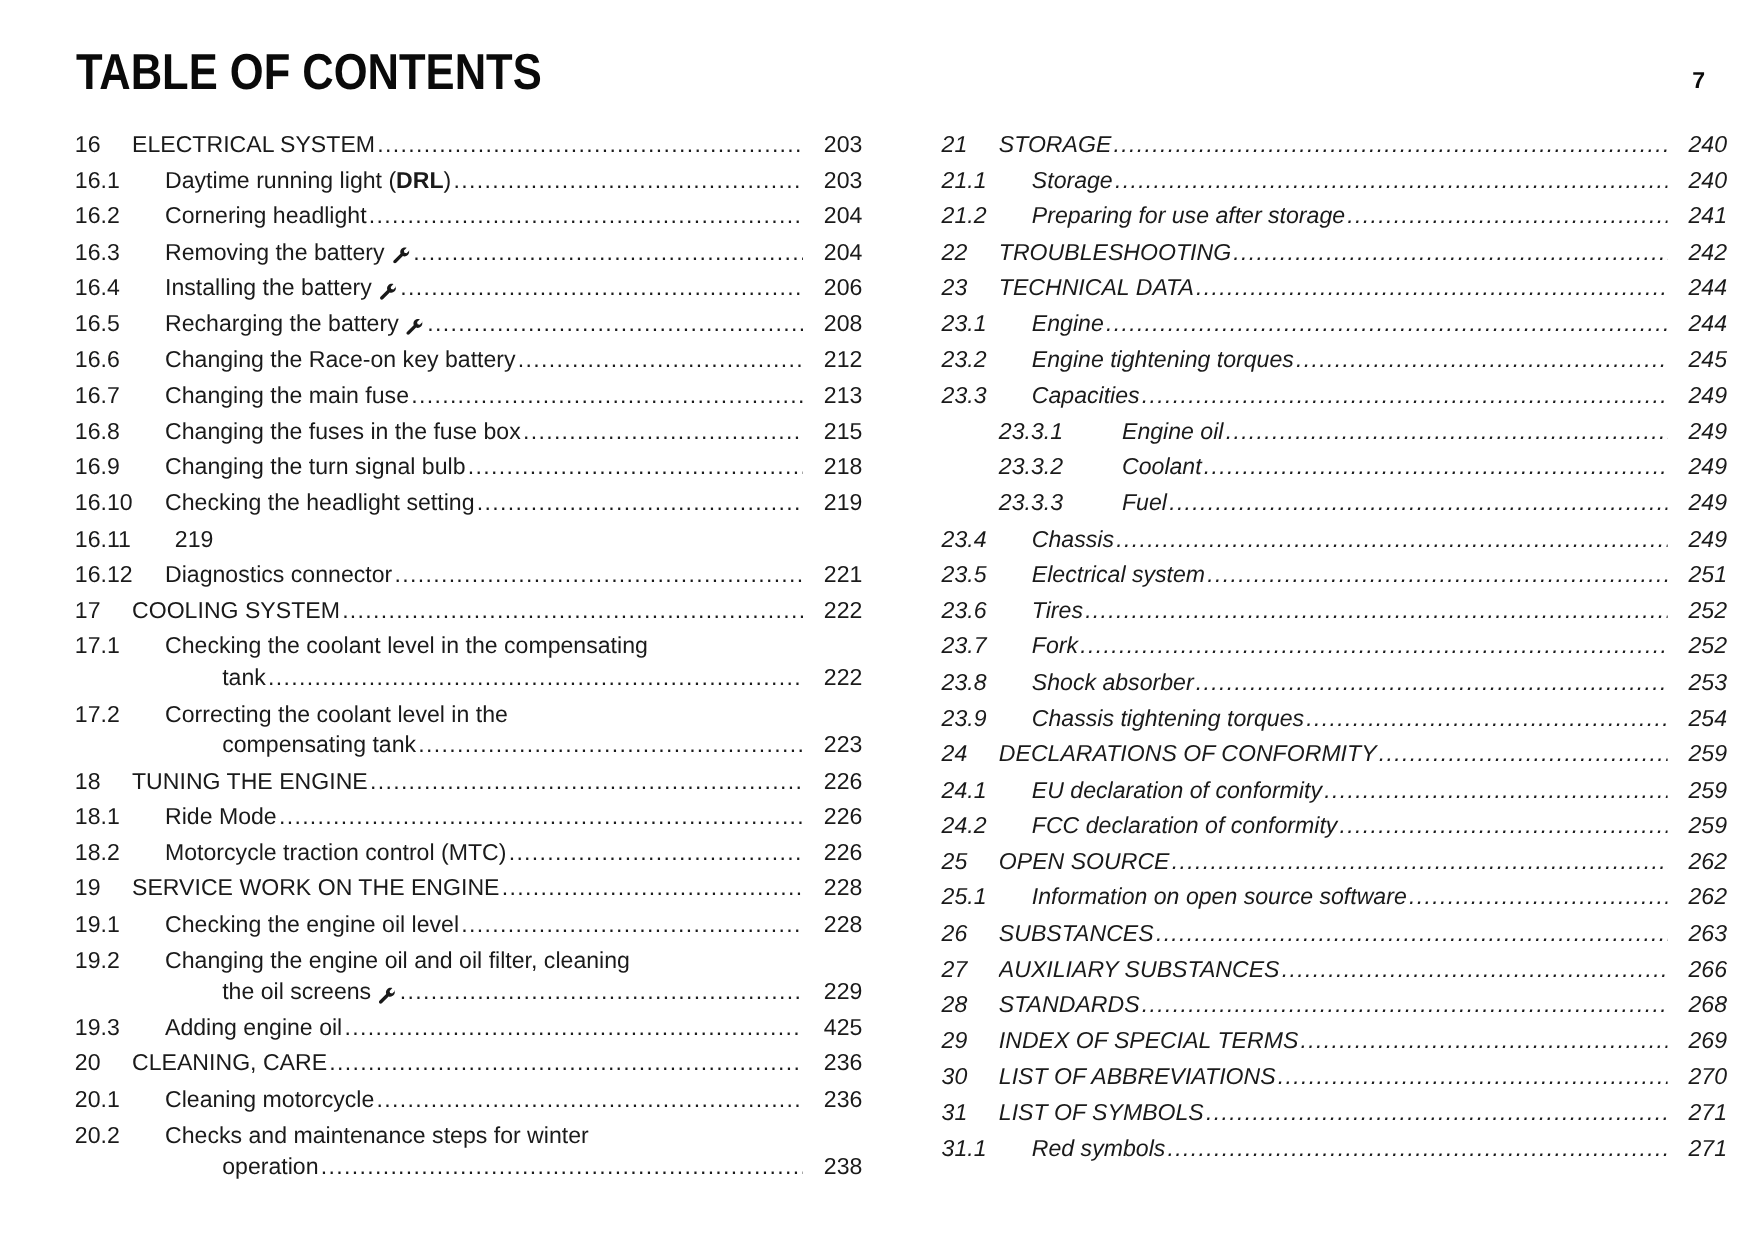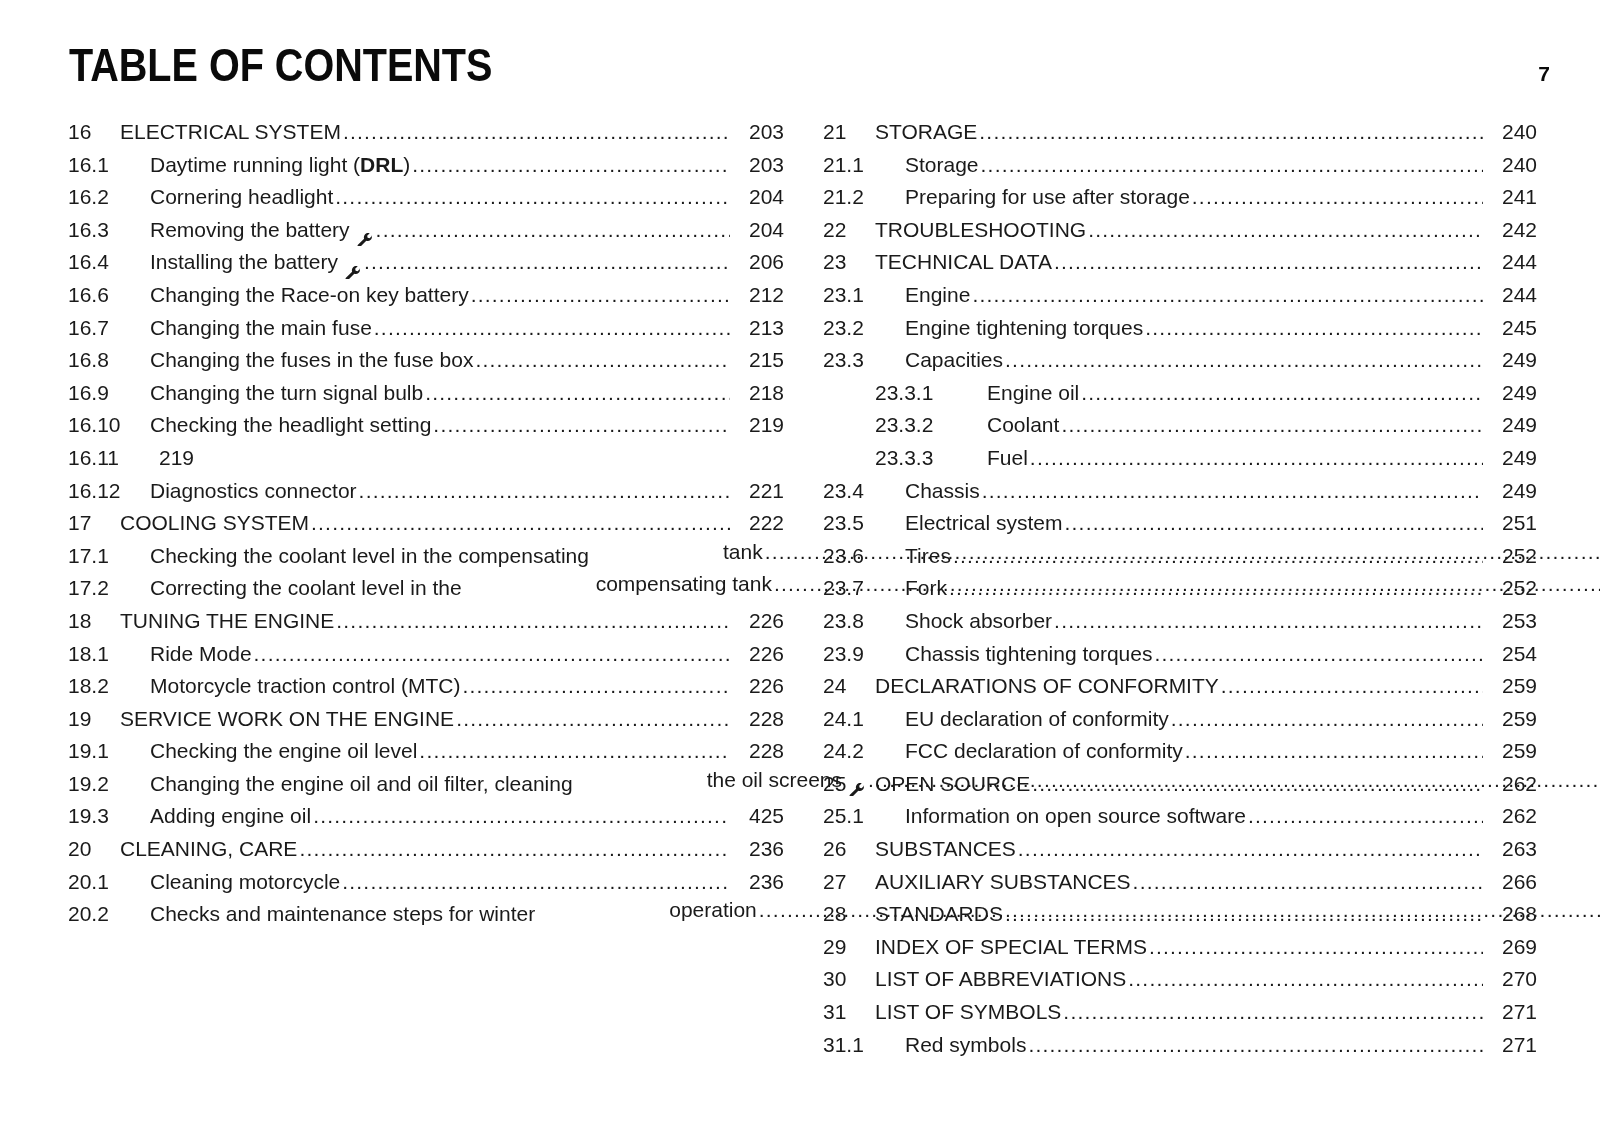--- a/index.html
+++ b/index.html
@@ -12,31 +12,31 @@
       font-family:"Liberation Sans", sans-serif; font-weight:bold;
       font-size:46px; letter-spacing:0px; color:#0a0a0a;
       transform:scaleX(0.86); transform-origin:left top;
     }
     .page-num {
       position:absolute; right:50px; top:62px;
       font-family:"Liberation Sans", sans-serif; font-weight:bold; font-size:21px; color:#0a0a0a;
     }
     .col { position:absolute; top:116px; }
     .col.left { left:68px; width:716px; }
-    .col.right { left:823px; width:714px; }
+    .col.right { left:856px; width:714px;font-style:italic; }
     .row {
       position:relative; display:flex; align-items:flex-end;
       font-size:21px; line-height:32.6px; height:32.6px; white-space:nowrap;
     }
-    .row.two-line { height:auto; flex-direction:row; align-items:stretch; }
+    .row.two-line { height:auto; flex-direction:column; align-items:stretch; }
     .num { flex:0 0 auto; }
     .lvl1 .num { width:52px; }
     .lvl2 .num { width:52px; width:82px; }
     .lvl3 .num { margin-left:52px; width:112px; }
-    .text-wrap { flex:1 1 auto; display:flex; align-items:flex-end; min-width:0; overflow:hidden; }
+    .text-wrap { flex:1 1 auto; display:flex; align-items:center; min-width:0; overflow:hidden; }
     .txt { flex:0 0 auto; }
     .dots {
       flex:1 1 auto; overflow:hidden; white-space:nowrap; letter-spacing:1.2px;
       margin-left:2px; margin-right:10px; color:#1a1a1a;
     }
     .dots::before { content:"......................................................................................................................................................................"; }
     .pg { flex:0 0 auto; width:44px; text-align:right; }
     .line1 { display:flex; height:32.6px; align-items:flex-end; }
     .line2 { display:flex; height:28.6px; align-items:flex-end; }
     .wrench { display:inline-block; width:18px; height:18px; margin-left:6px; vertical-align:middle; position:relative; top:-2px; }
@@ -89,20 +89,31 @@
       <span class="text-wrap">
         <span class="txt">Installing the battery</span>
         <span class="wrench"><svg viewBox="0 0 24 24" width="18" height="18">
             <path fill="#1a1a1a" d="M21.5 6.2l-3.4 3.4-2.6-0.6-0.6-2.6 3.4-3.4c-2.1-0.8-4.6-0.3-6.2 1.3-1.6 1.6-2 3.9-1.3 5.9L2.6 18.4c-0.8 0.8-0.8 2.1 0 2.9 0.8 0.8 2.1 0.8 2.9 0l8.2-8.2c2 0.7 4.3 0.3 5.9-1.3 1.6-1.6 2.1-4 1.3-6.1z"></path>
           </svg></span>
         <span class="dots"></span>
       </span>
       <span class="pg">206</span>
     </div>
     <div class="row lvl2">
+      <span class="num">16.5</span>
+      <span class="text-wrap">
+        <span class="txt">Recharging the battery</span>
+        <span class="wrench"><svg viewBox="0 0 24 24" width="18" height="18">
+            <path fill="#1a1a1a" d="M21.5 6.2l-3.4 3.4-2.6-0.6-0.6-2.6 3.4-3.4c-2.1-0.8-4.6-0.3-6.2 1.3-1.6 1.6-2 3.9-1.3 5.9L2.6 18.4c-0.8 0.8-0.8 2.1 0 2.9 0.8 0.8 2.1 0.8 2.9 0l8.2-8.2c2 0.7 4.3 0.3 5.9-1.3 1.6-1.6 2.1-4 1.3-6.1z"></path>
+          </svg></span>
+        <span class="dots"></span>
+      </span>
+      <span class="pg">208</span>
+    </div>
+    <div class="row lvl2">
       <span class="num">16.6</span>
       <span class="text-wrap">
         <span class="txt">Changing the Race-on key battery</span>
         <span class="dots"></span>
       </span>
       <span class="pg">212</span>
     </div>
     <div class="row lvl2">
       <span class="num">16.7</span>
       <span class="text-wrap">

